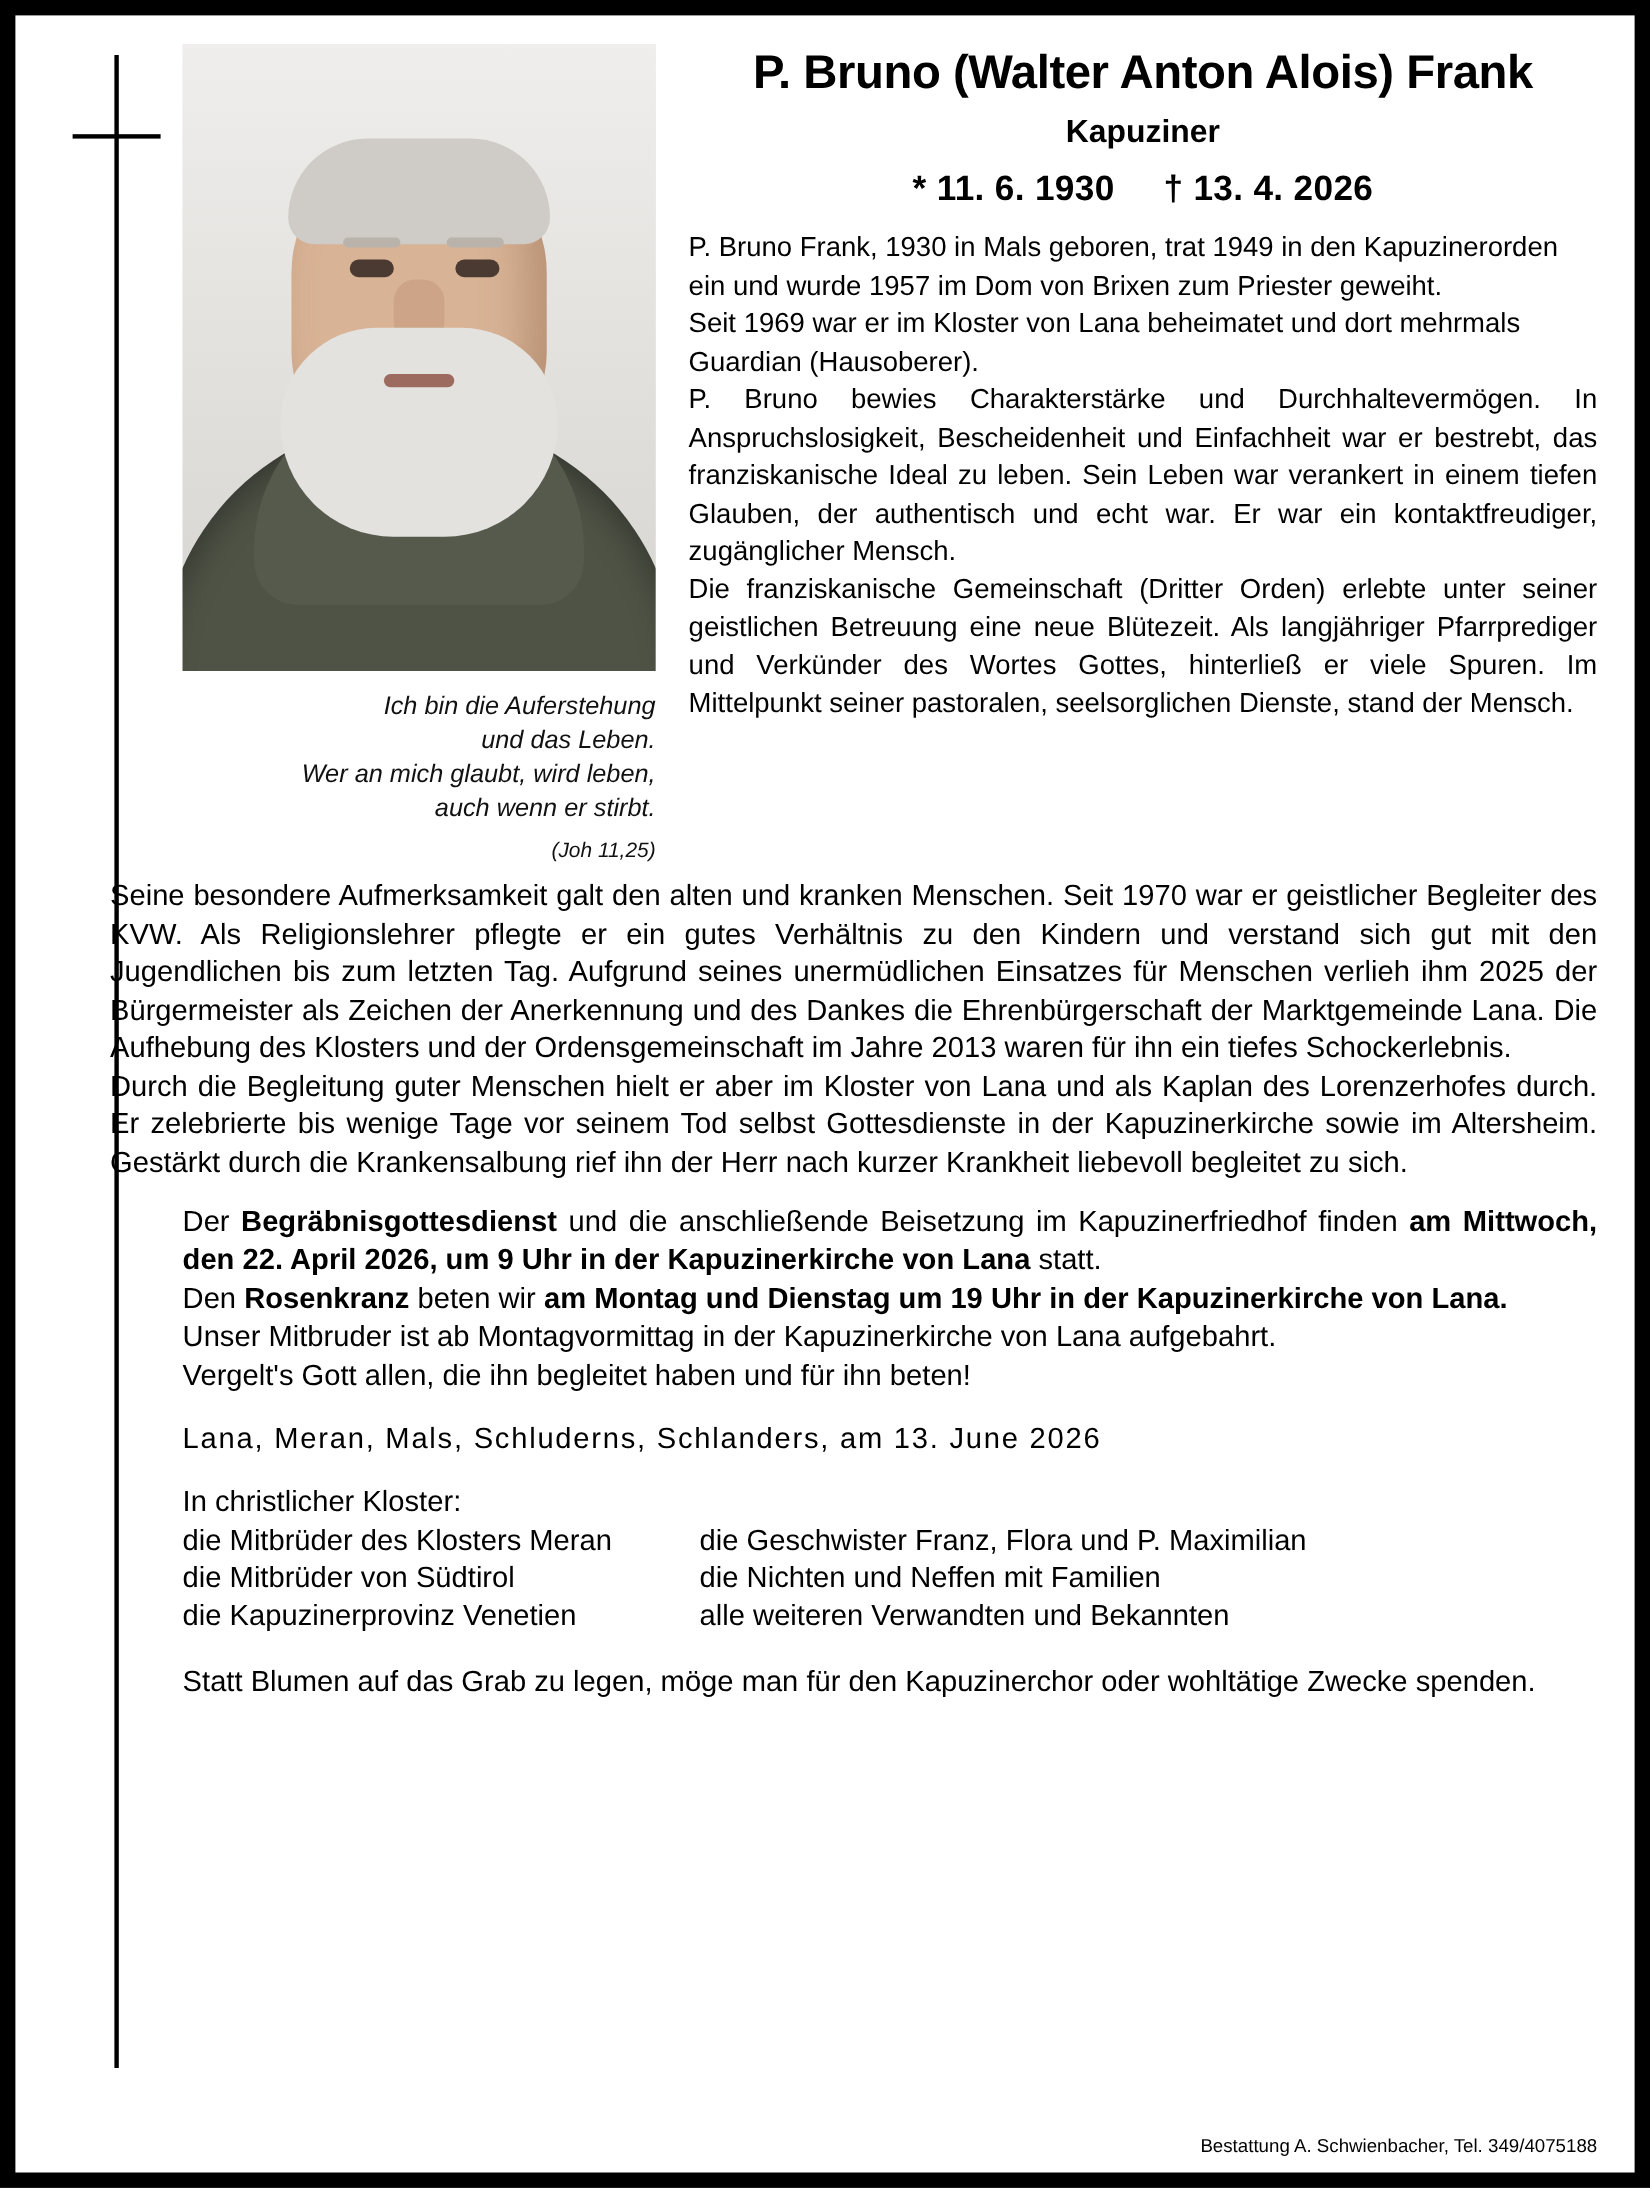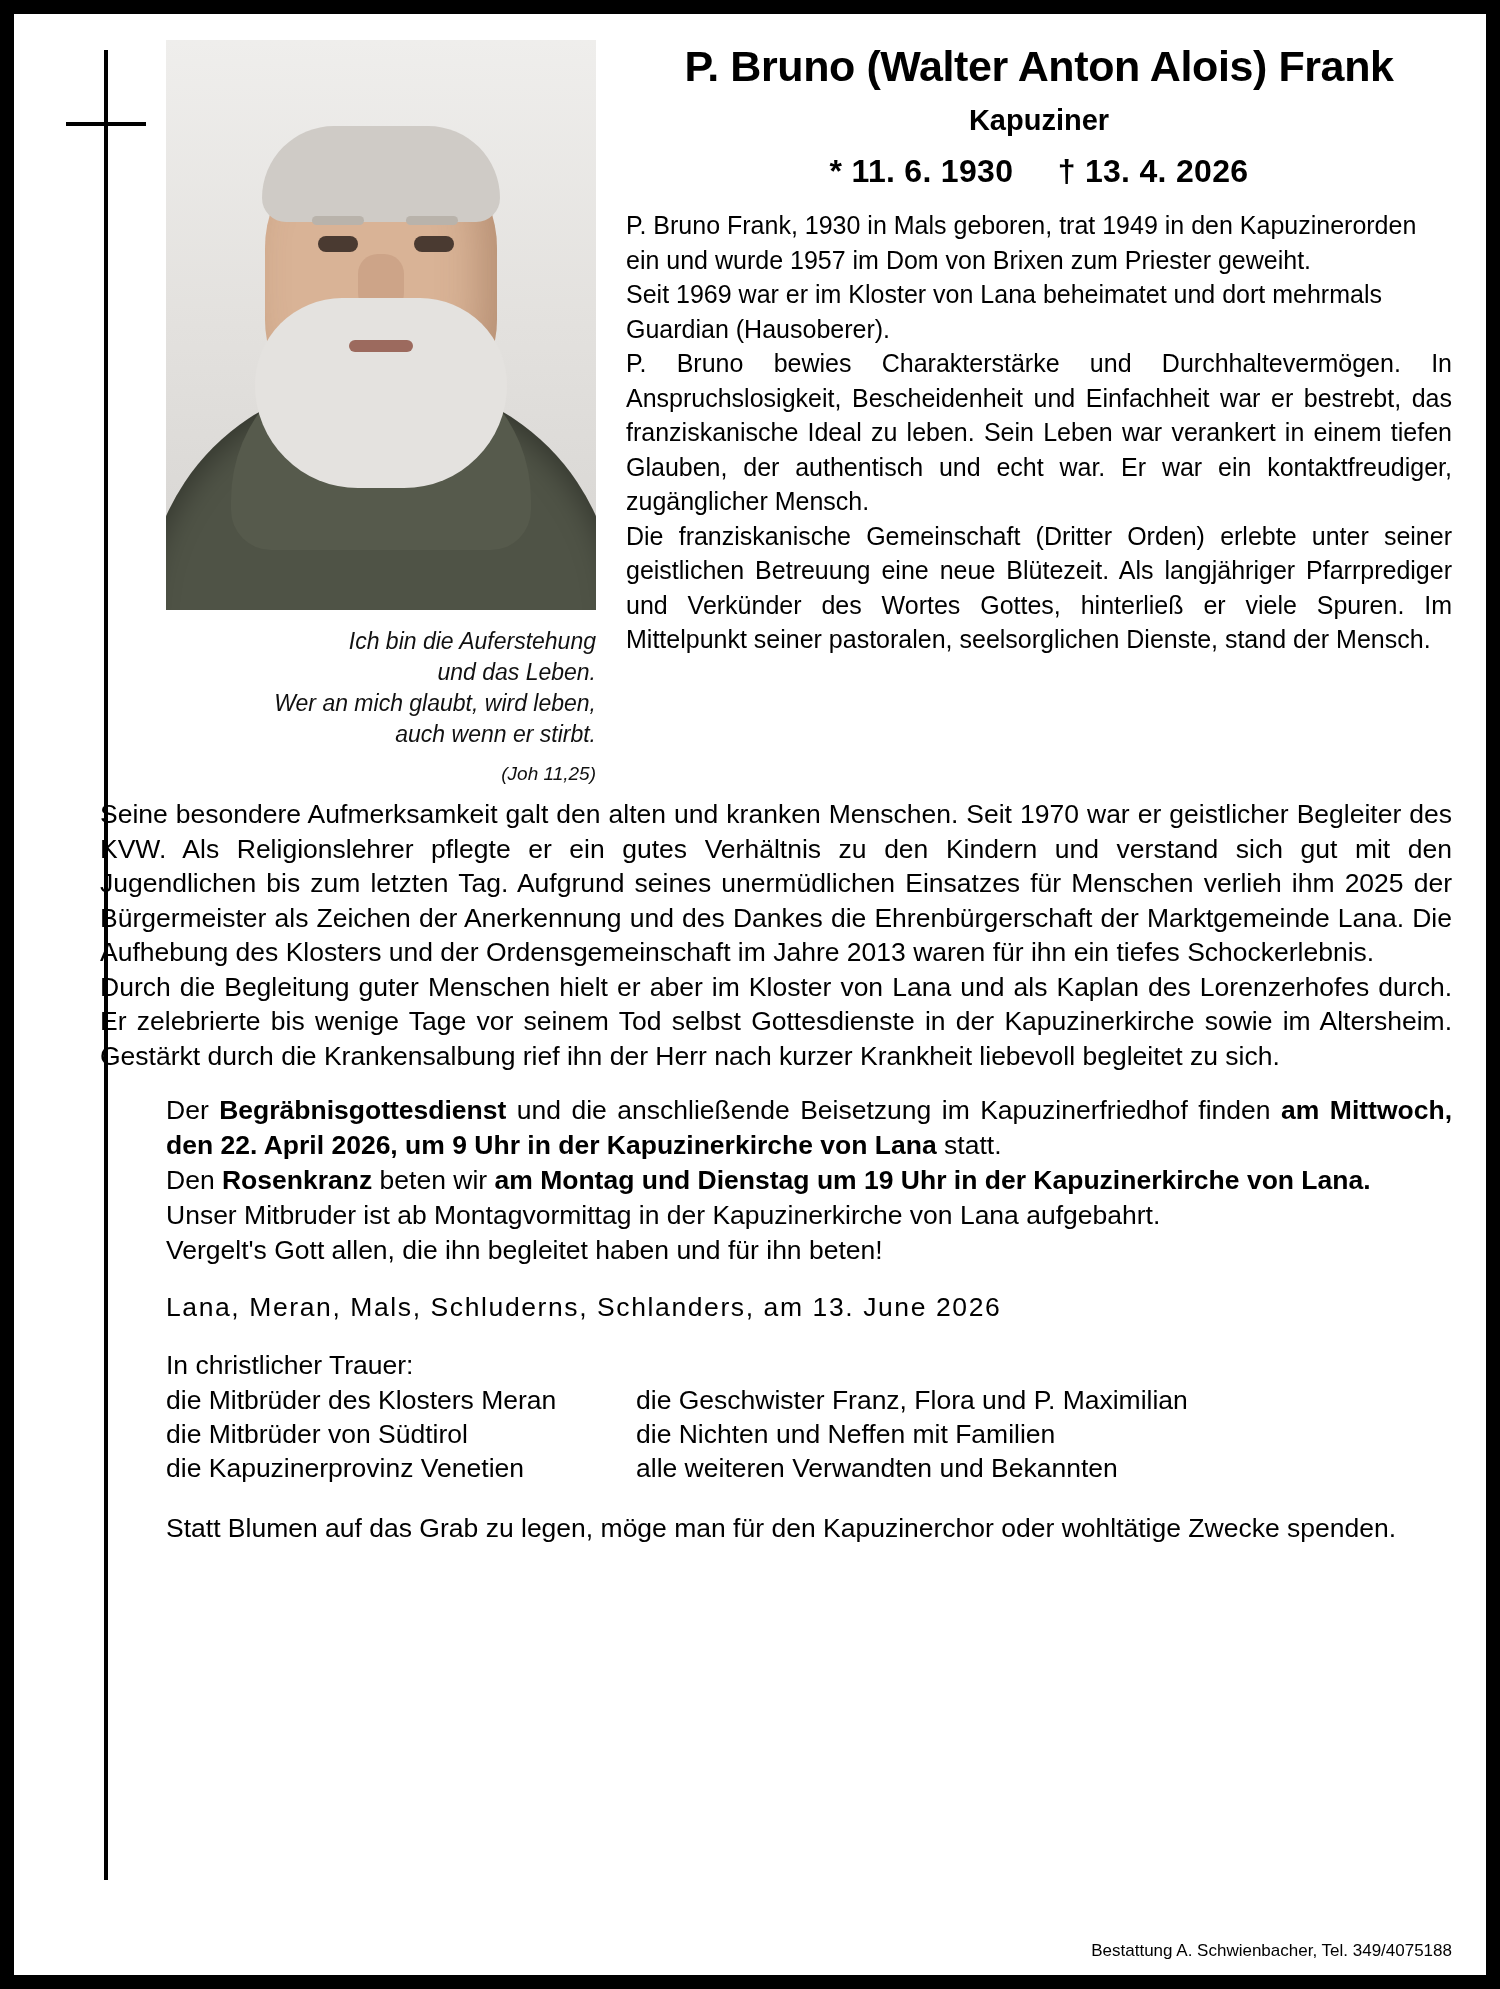--- a/index.html
+++ b/index.html
@@ -354,21 +354,21 @@
 
     <div class="funeral">
       <p class="just"><span>Der </span><b>Begräbnisgottesdienst</b><span> und die anschließende Beisetzung im Kapuzinerfriedhof finden </span><b>am Mittwoch, den 22. April 2026, um 9 Uhr in der Kapuzinerkirche von Lana</b><span> statt.</span></p>
       <p class="just"><span>Den </span><b>Rosenkranz</b><span> beten wir </span><b>am Montag und Dienstag um 19 Uhr in der Kapuzinerkirche von Lana.</b></p>
       <p class="just block-gap">Unser Mitbruder ist ab Montagvormittag in der Kapuzinerkirche von Lana aufgebahrt.</p>
       <p>Vergelt's Gott allen, die ihn begleitet haben und für ihn beten!</p>
     </div>
 
     <div class="places">Lana, Meran, Mals, Schluderns, Schlanders, am 13. June 2026</div>
 
-    <div class="mourn-title">In christlicher Trauer:</div>
+    <div class="mourn-title">In christlicher Kloster:</div>
     <div class="mourn">
       <div class="col">
         <p>die Mitbrüder des Klosters Meran</p>
         <p>die Mitbrüder von Südtirol</p>
         <p>die Kapuzinerprovinz Venetien</p>
       </div>
       <div class="col right">
         <p>die Geschwister Franz, Flora und P. Maximilian</p>
         <p>die Nichten und Neffen mit Familien</p>
         <p>alle weiteren Verwandten und Bekannten</p>

